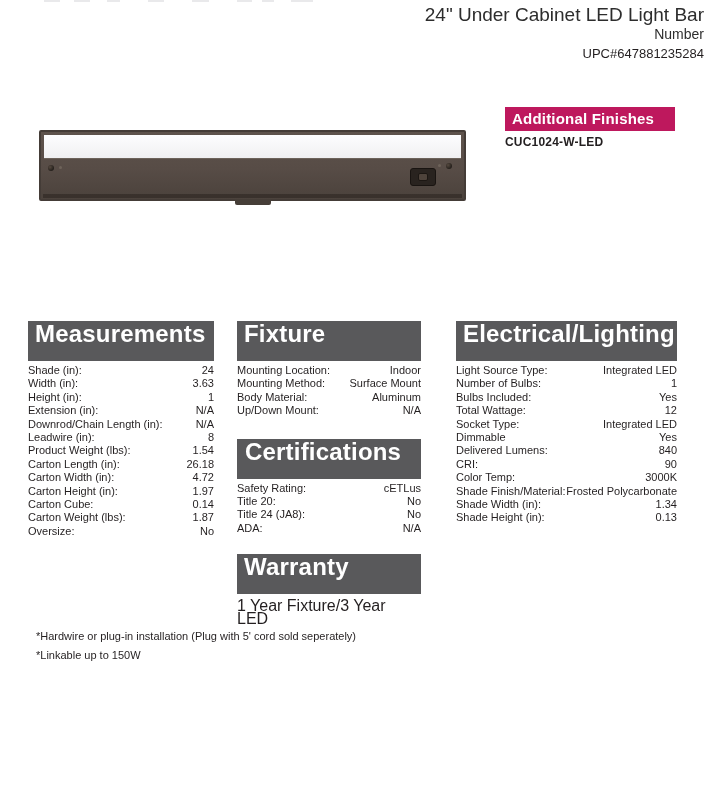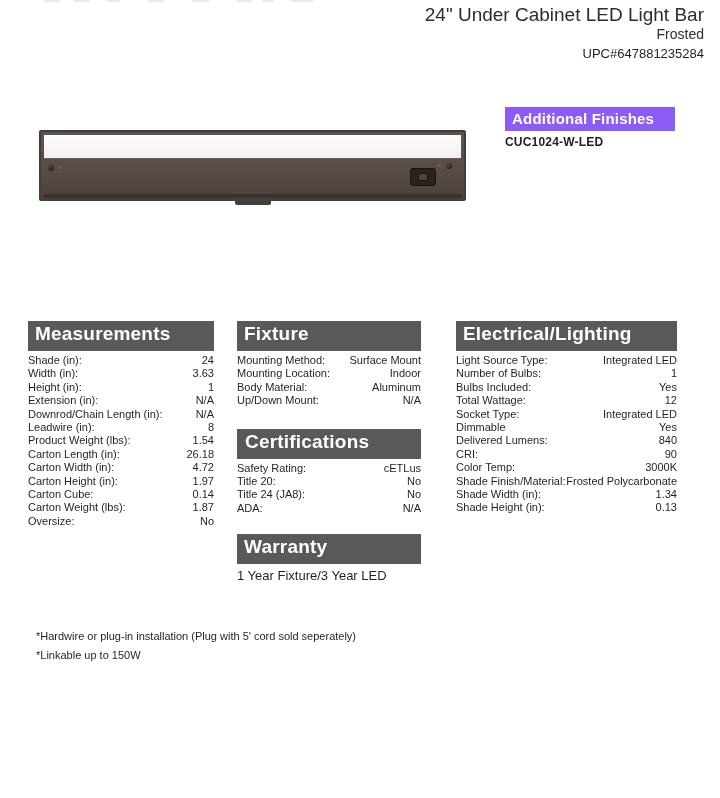--- a/index.html
+++ b/index.html
@@ -46,45 +46,45 @@
   }
   .mount-tab {
     position:absolute; left:50%; bottom:-6px; width:36px; height:6px; margin-left:-18px;
     background:#463e38; border-radius:0 0 2px 2px;
   }
   .bottom-shade { position:absolute; left:2px; right:2px; bottom:1px; height:4px; background:rgba(35,28,24,0.45); }
 
   
   .finishes-header {
     position:absolute; left:505px; top:107px; width:170px; height:24px;
-    background:#8b5cf6; color:#ffffff; font-size:15px; font-weight:bold;
+    background:#be185d; color:#ffffff; font-size:15px; font-weight:bold;
     line-height:24px; padding-left:7px; box-sizing:border-box; letter-spacing:0.2px;
   }
   .finishes-sku { position:absolute; left:505px; top:135px; font-size:12px; font-weight:bold; letter-spacing:0.2px; }
 
   
   .spec-col { position:absolute; top:321px; }
   .col-measurements { left:28px;  width:186px; }
   .col-middle       { left:237px; width:184px; }
   .col-electrical   { left:456px; width:221px; }
 
   .section-header {
-    height:30px; background:#59595b; color:#ffffff; font-weight:bold;
-    font-size:19px; line-height:26px; padding-left:7px; letter-spacing:0.2px;
+    height:40px; background:#59595b; color:#ffffff; font-weight:bold;
+    font-size:24px; line-height:26px; padding-left:7px; letter-spacing:0.2px;
     box-sizing:border-box;
   }
   .gap-cert { margin-top:21px;padding-left:8px; }
   .gap-warranty { margin-top:19px; }
 
   .spec-rows { margin-top:3px; }
   .spec-row { display:flex; justify-content:space-between; font-size:11px; line-height:13.4px; }
   .spec-label { white-space:nowrap; }
   .spec-value { text-align:left; white-space:nowrap; }
 
-  .warranty-text { margin-top:5px; font-size:13px; line-height:13px; }
+  .warranty-text { margin-top:5px; font-size:16px; line-height:13px; }
 
   
   .notes { position:absolute; left:36px; top:627px; font-size:11px; }
   .note { line-height:19px; }
 </style>
 </head>
 <body>
 
 <div class="page">
 
@@ -94,21 +94,21 @@
     <i style="left:107px;width:13px"></i>
     <i style="left:148px;width:16px"></i>
     <i style="left:192px;width:17px"></i>
     <i style="left:237px;width:15px"></i>
     <i style="left:262px;width:12px"></i>
     <i style="left:291px;width:22px"></i>
   </div>
 
   <div class="title-block">
     <div class="product-title">24" Under Cabinet LED Light Bar</div>
-    <div class="product-finish">Frosted</div>
+    <div class="product-finish">Number</div>
     <div class="product-upc">UPC#647881235284</div>
   </div>
 
   <div class="fixture">
     <div class="lens"></div>
     <span class="screw s1"></span>
     <span class="dot d1"></span>
     <span class="screw s2"></span>
     <span class="dot d2"></span>
     <div class="switch">
@@ -176,26 +176,26 @@
           <span class="spec-label">Oversize:</span>
           <span class="spec-value">No</span>
         </div>
       </div>
   </div>
 
   <div class="spec-col col-middle">
     <div class="section-header">Fixture</div>
     <div class="spec-rows">
         <div class="spec-row">
+          <span class="spec-label">Mounting Location:</span>
+          <span class="spec-value">Indoor</span>
+        </div>
+        <div class="spec-row">
           <span class="spec-label">Mounting Method:</span>
           <span class="spec-value">Surface Mount</span>
-        </div>
-        <div class="spec-row">
-          <span class="spec-label">Mounting Location:</span>
-          <span class="spec-value">Indoor</span>
         </div>
         <div class="spec-row">
           <span class="spec-label">Body Material:</span>
           <span class="spec-value">Aluminum</span>
         </div>
         <div class="spec-row">
           <span class="spec-label">Up/Down Mount:</span>
           <span class="spec-value">N/A</span>
         </div>
       </div>

